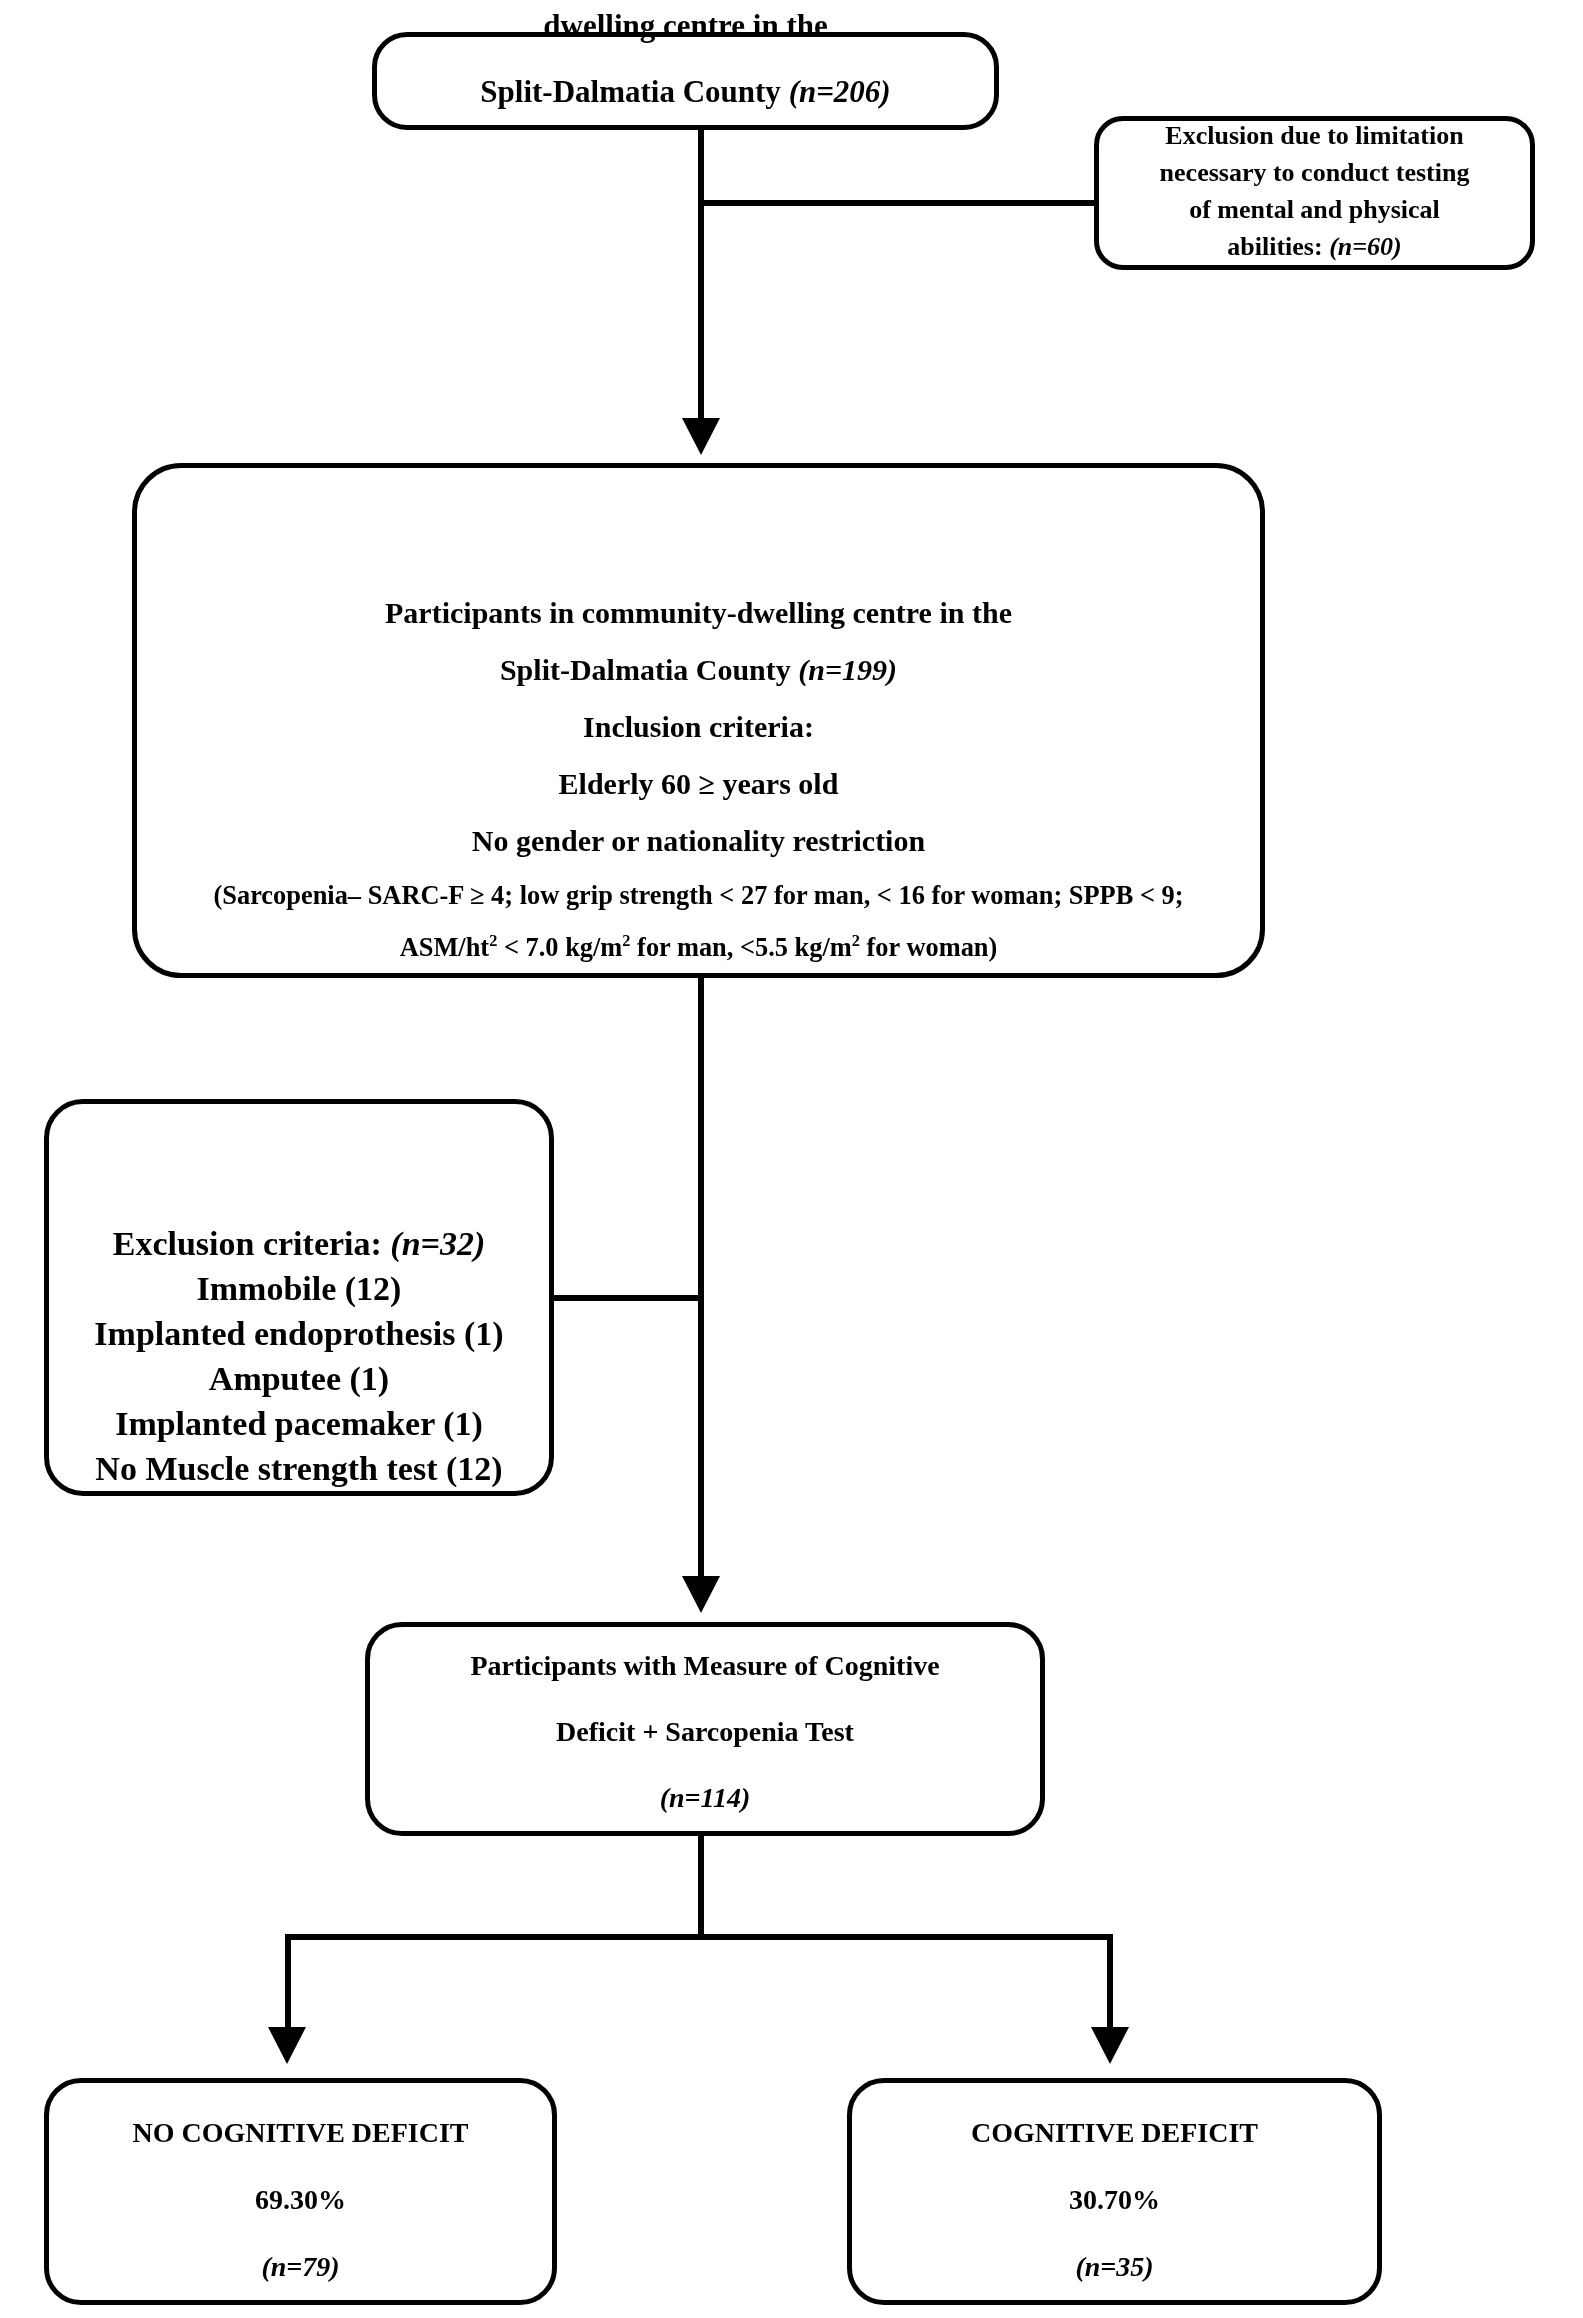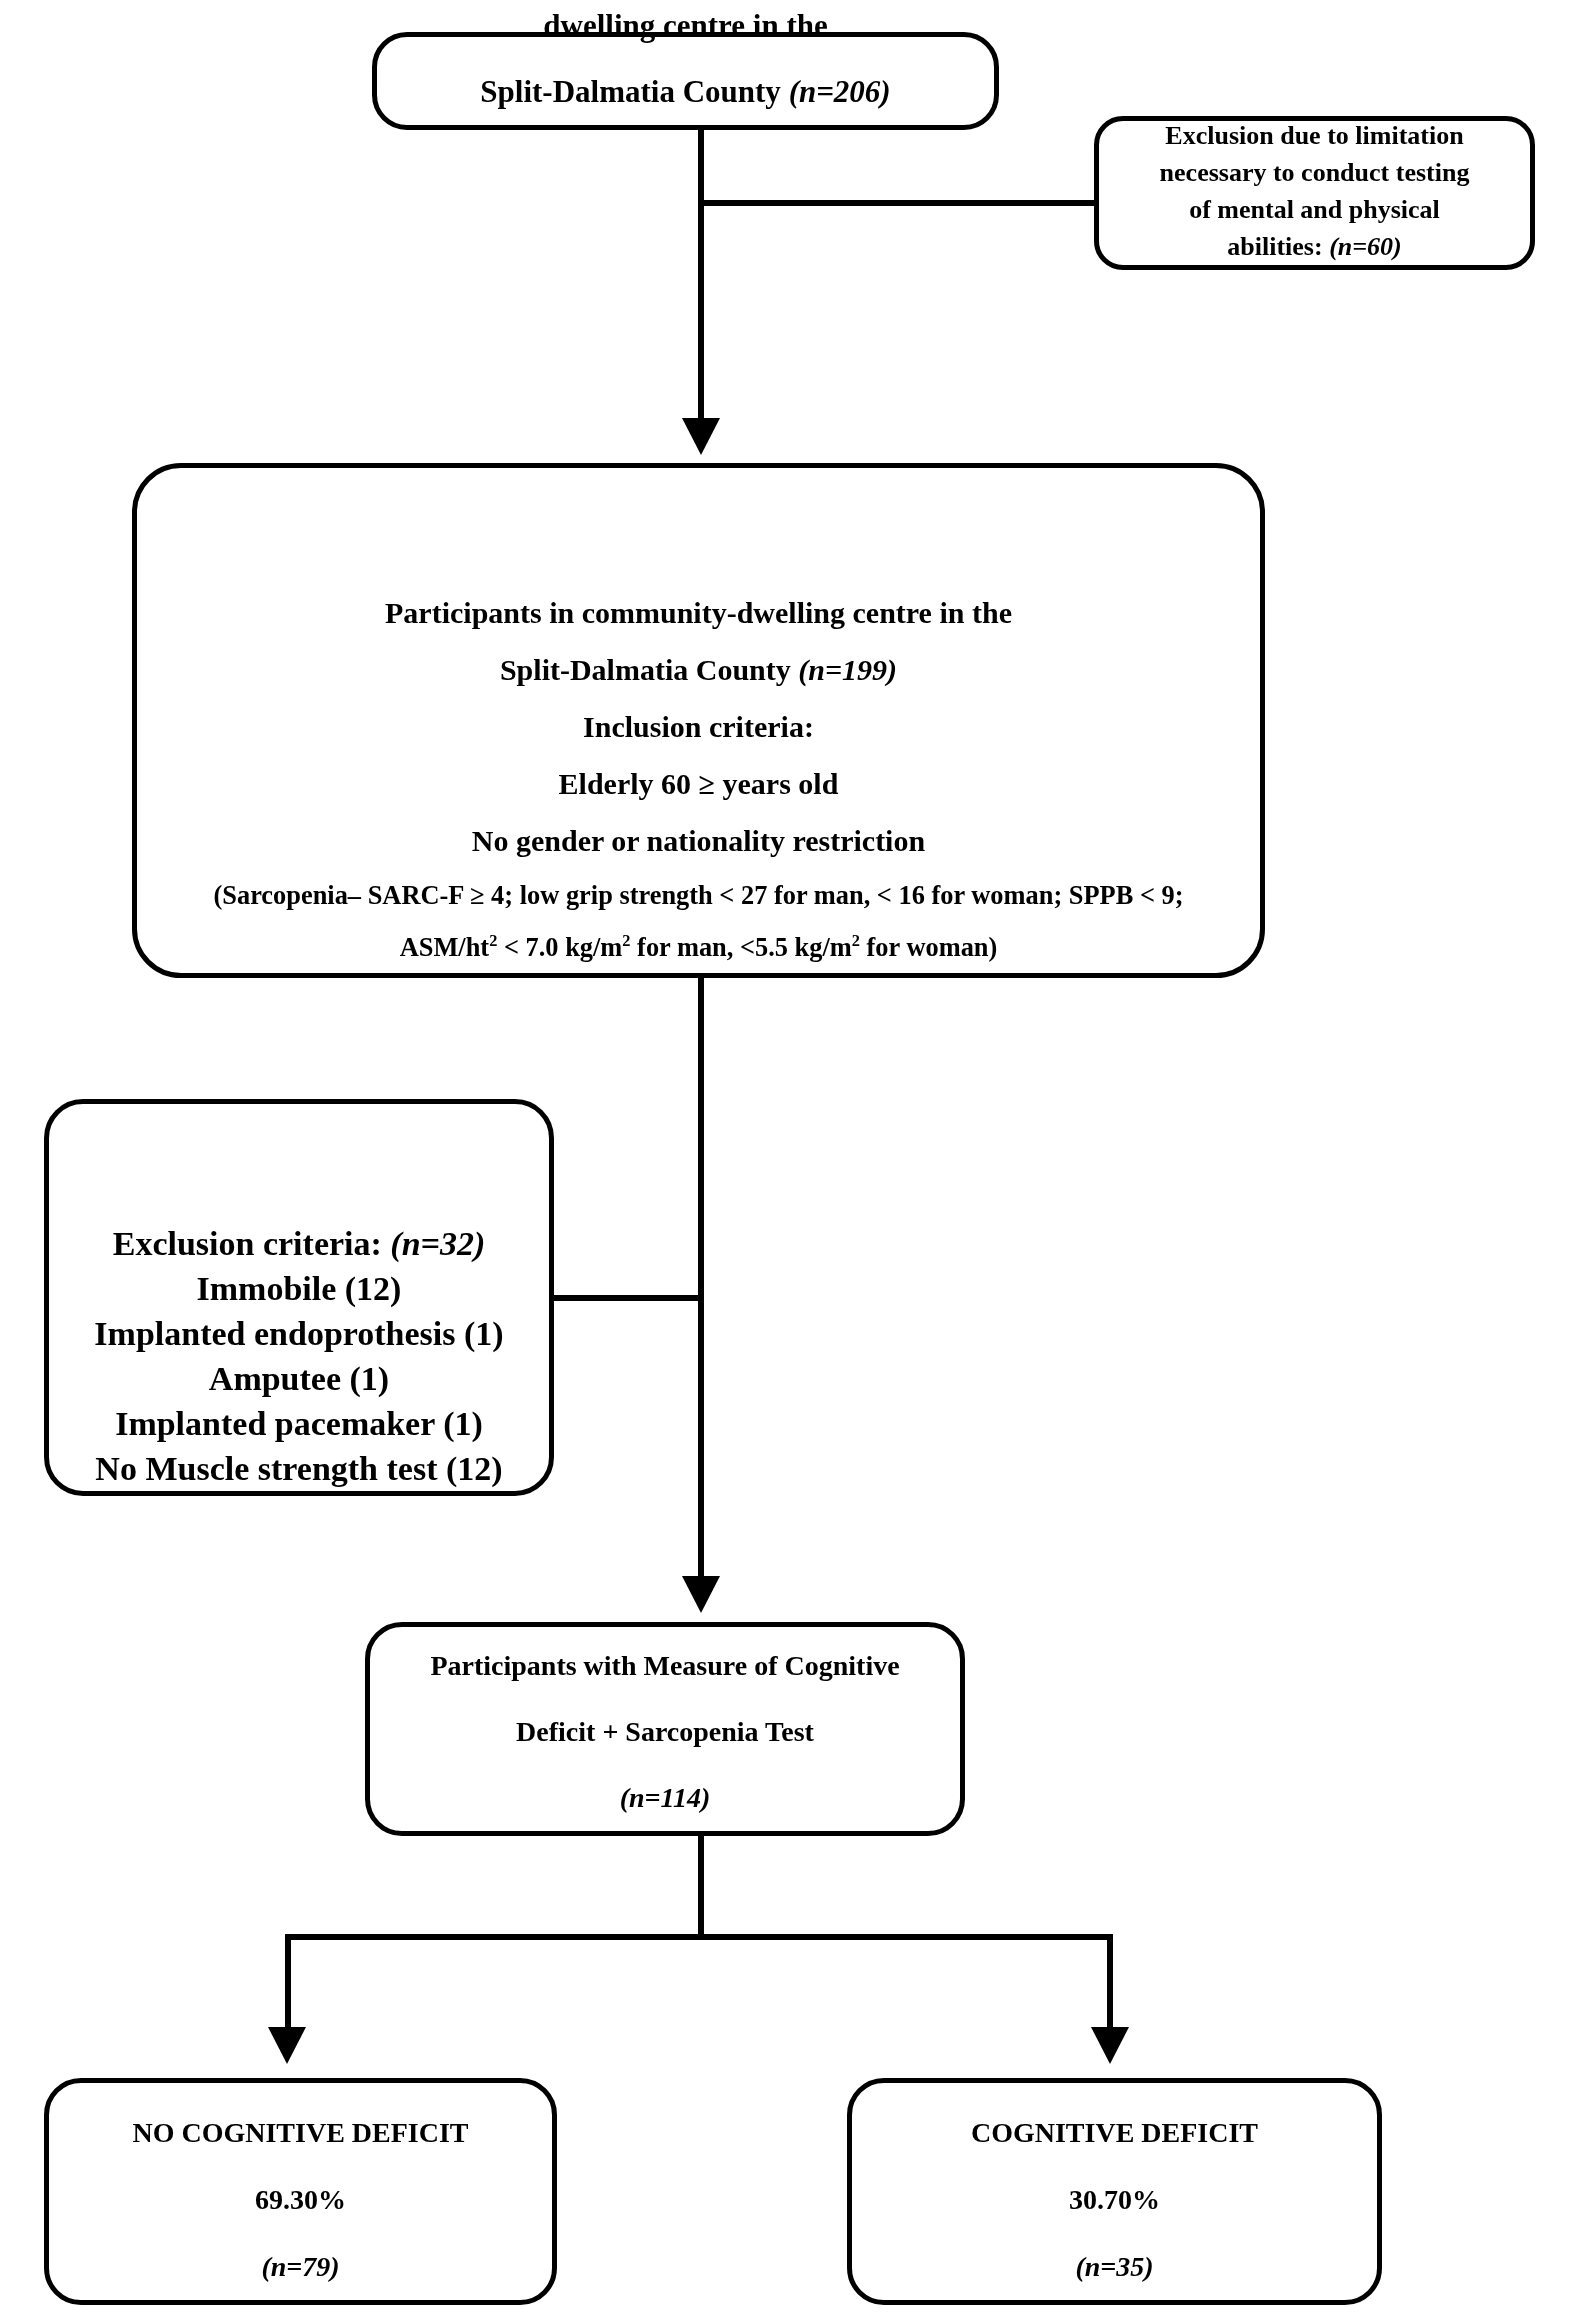--- a/index.html
+++ b/index.html
@@ -16,21 +16,21 @@
 
   
   #node-source      {left:372px;  top:31.5px;   width:627px;  height:98px; border-radius:35px; padding:0 25px;
                      font-size:31px; line-height:66px;}
   #node-exclusion-initial{left:1094px;top:116px;width:441px; height:154px; border-radius:29px; padding:0 16.4px;
                      font-size:26px; line-height:37px;}
   #node-included    {left:132px;  top:463px;  width:1133px; height:515px; border-radius:49px; padding:0 69px;
                      font-size:30px; line-height:57px;}
   #node-exclusion-criteria{left:44px;top:1099px;width:510px;height:397px;border-radius:39px;padding:0 14px;
                      font-size:34px; line-height:45px;}
-  #node-analysed    {left:365px;  top:1622px; width:600px; height:214px; border-radius:37px; padding:0 25px;
+  #node-analysed    {left:365px;  top:1622px; width:680px; height:214px; border-radius:37px; padding:0 25px;
                      font-size:28px; line-height:66px;}
   #node-no-deficit  {left:44px;   top:2078px; width:513px;  height:227px; border-radius:37px; padding:0 20px;
                      font-size:28px; line-height:67px;}
   #node-deficit     {left:847px; top:2078px; width:535px;  height:227px; border-radius:37px; padding:0 19px;
                      font-size:28px; line-height:67px;}
 
   
   #node-included .crit{font-size:26.4px;line-height:52px;font-weight:700;}
   #node-included .crit sup{font-size:.62em;vertical-align:super;line-height:0;}
 

